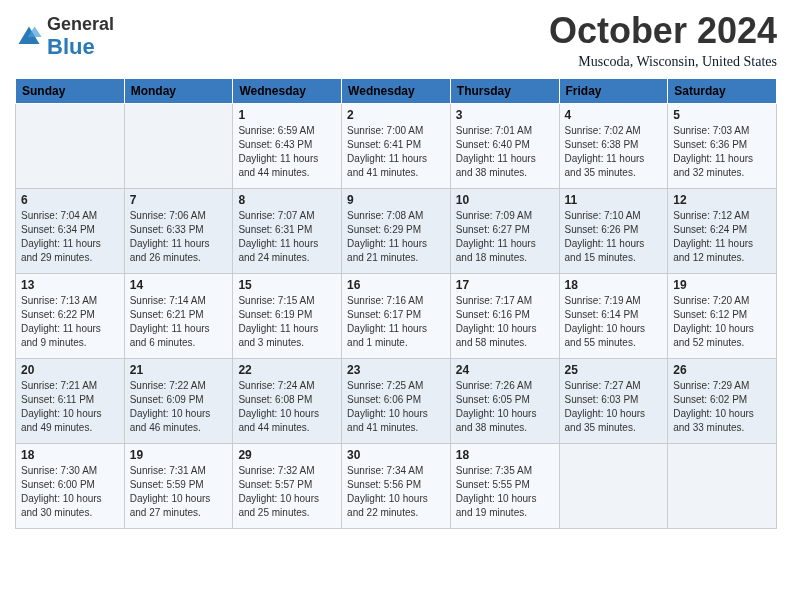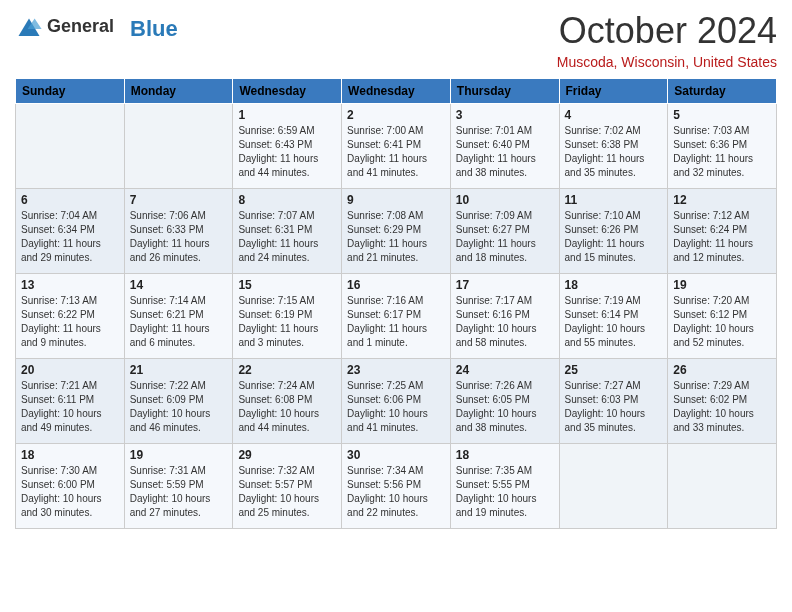--- a/index.html
+++ b/index.html
@@ -22,23 +22,22 @@
       align-items: flex-start;
       margin-bottom: 8px;
     }
     .logo {
       display: flex;
       align-items: center;
       margin-top: 5px;
     }
     .logo-text {
       display: flex;
-      flex-direction: row;
+      flex-direction: column;
       line-height: 1.1;
-      gap: 16px;
     }
     .logo-general {
       font-size: 18px;
       font-weight: bold;
       color: #333;
     }
     .logo-blue {
       font-size: 22px;
       font-weight: bold;
       color: #2a7ab8;
@@ -46,27 +45,28 @@
     .logo-icon {
       width: 28px;
       height: 28px;
       margin-right: 4px;
     }
     .title-area {
       text-align: right;
     }
     .month-title {
       font-size: 36px;
-      font-weight: normal;
+      font-weight: bold;
       color: #333;
     }
     .location {
       font-size: 14px;
-      color: #b91c1c;
+      color: #0f172a;
       margin-top: 2px;
+      font-family: Liberation Serif, serif;
     }
     table {
       width: 100%;
       border-collapse: collapse;
       font-size: 10.5px;
     }
     thead tr th {
       background: #3a7abf;
       color: #000000;
       text-align: left;

